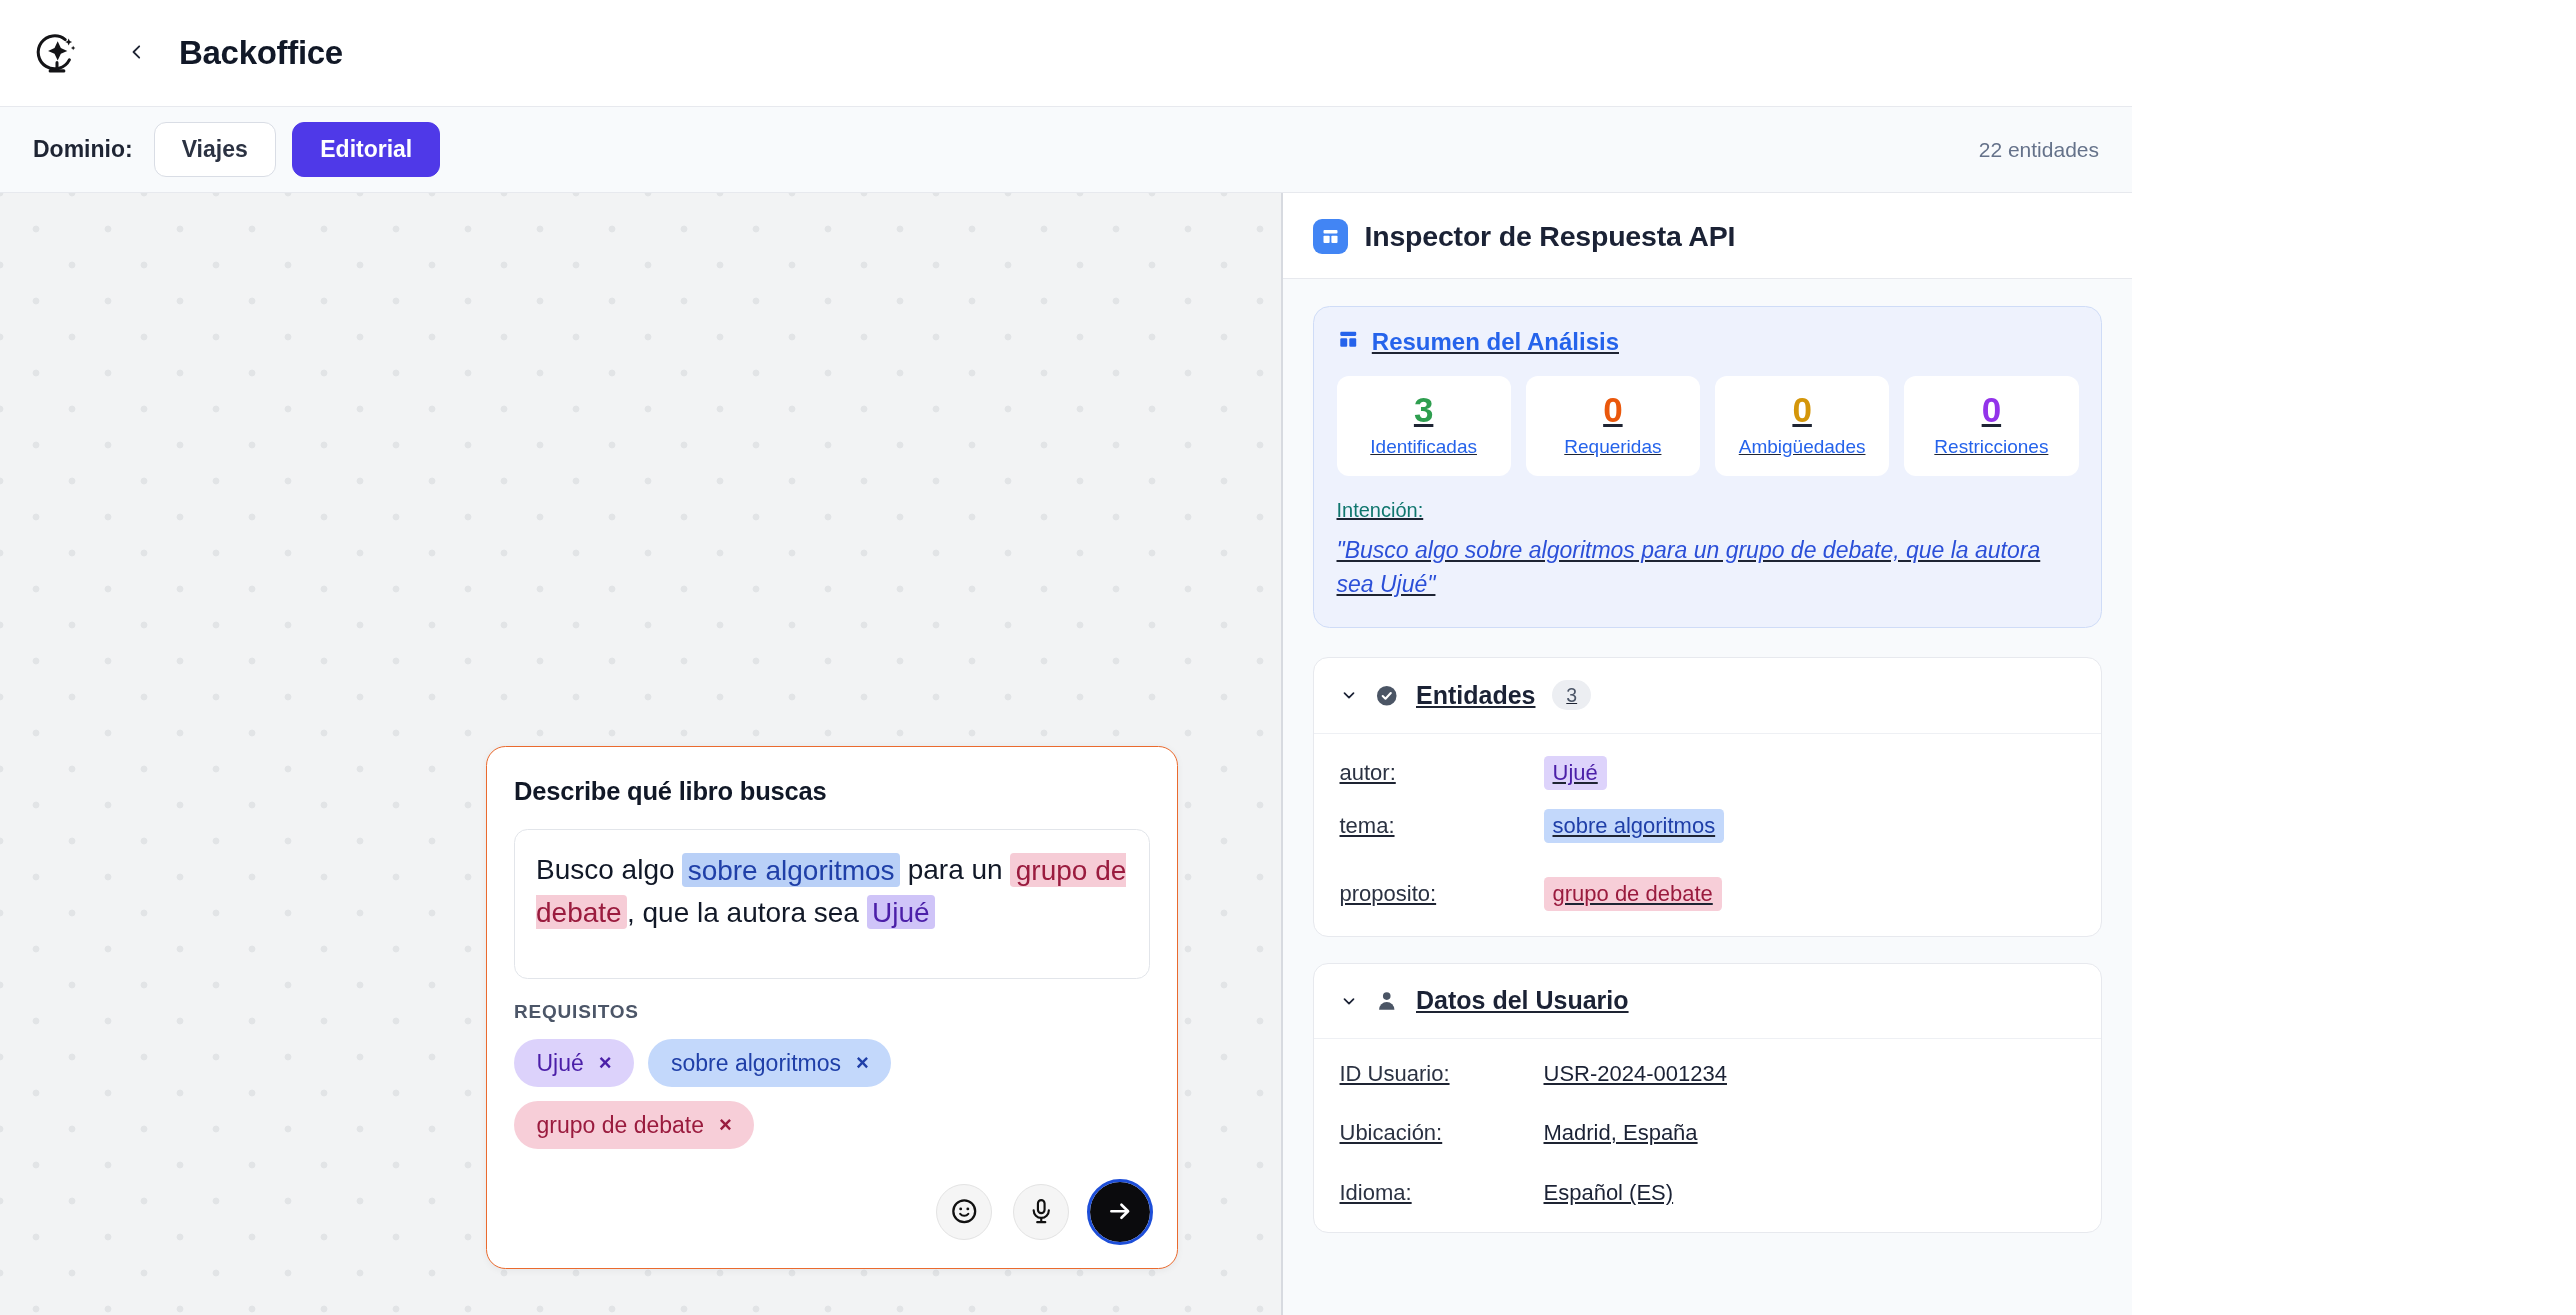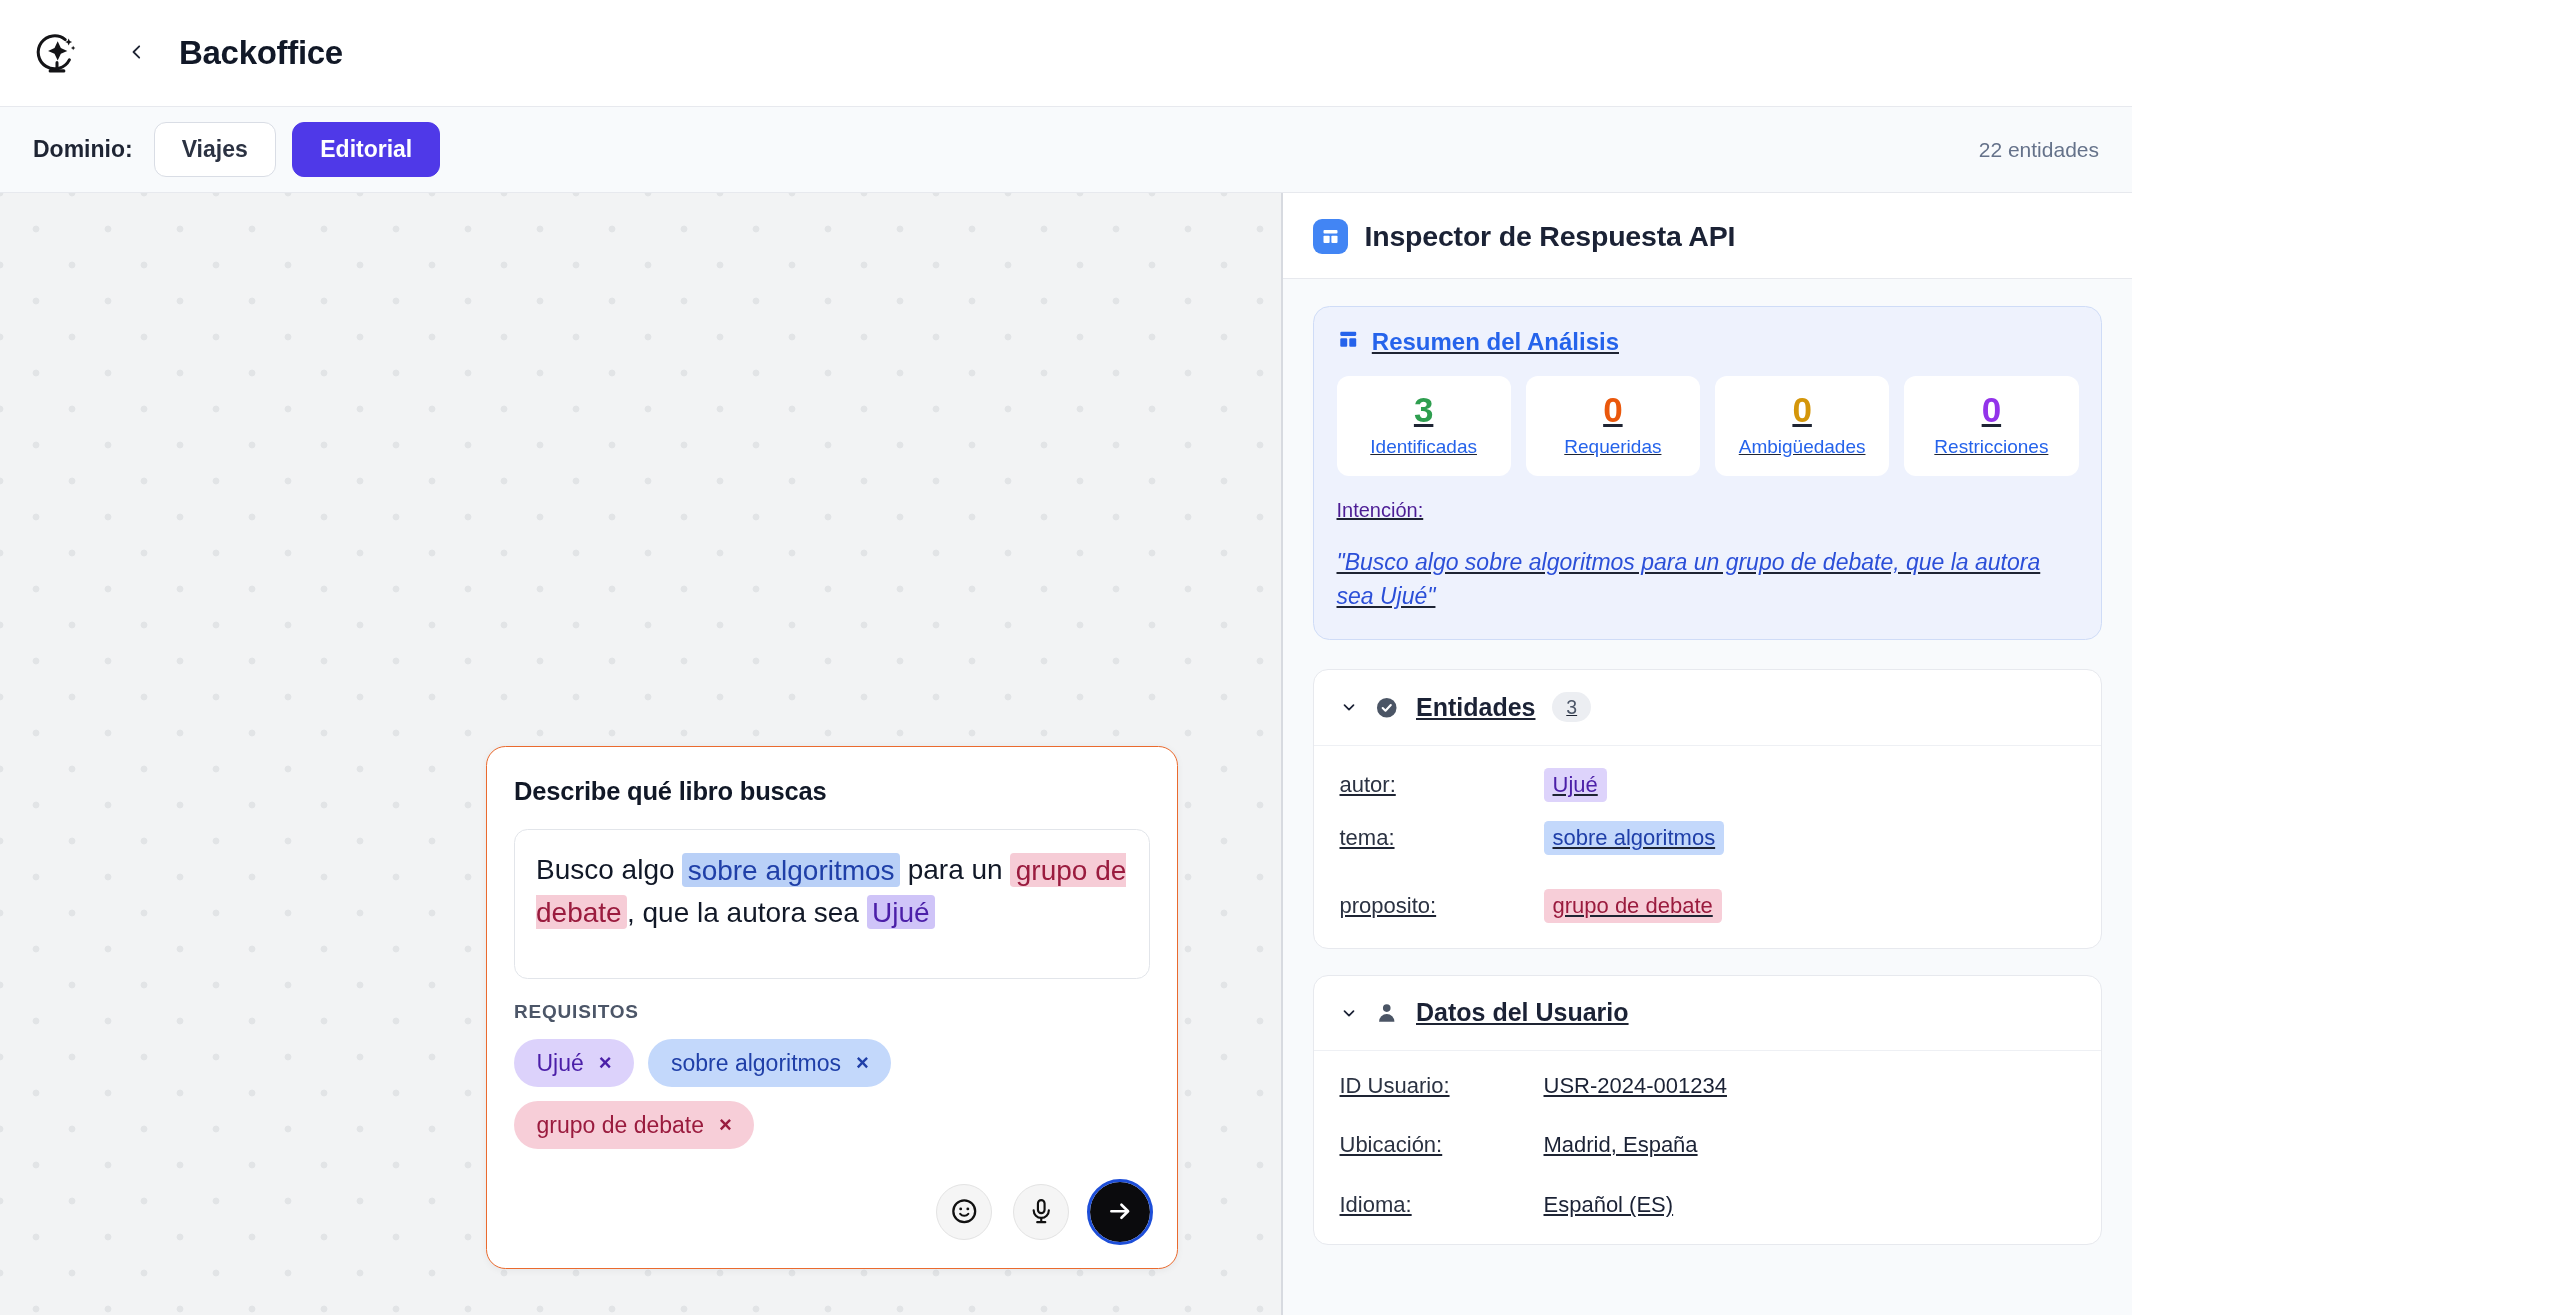--- a/index.html
+++ b/index.html
@@ -156,21 +156,21 @@
   }
   .summary-title svg{ width:22.5px; height:22.5px; flex:0 0 22.5px; }
   .stat-row{ display:flex; gap:15px; }
   .stat{
     flex:1; background:#ffffff; border-radius:12px;
     padding:16.5px 6px 18px 6px; text-align:center;
   }
   .stat-num{ font-size:35px; font-weight:700; line-height:1.05; }
   .stat-lbl{ margin-top:7.5px; font-size:19px; color:#2563eb; }
   .intent-block{ margin-top:22.5px; }
-  .intent-label{ font-size:20px; color:#4c1d95; margin-bottom:23px; }
+  .intent-label{ font-size:20px; color:#0f766e; margin-bottom:11px; }
   .intent-text{
     font-size:23px; font-style:italic; color:#2b4fd8; line-height:1.5;
   }
 
   .section-card{
     background:#ffffff; border:1.5px solid #e7e9ee; border-radius:15px;
     margin-bottom:25.5px; overflow:hidden;
   }
   .section-head{
     display:flex; align-items:center; gap:16.5px;

